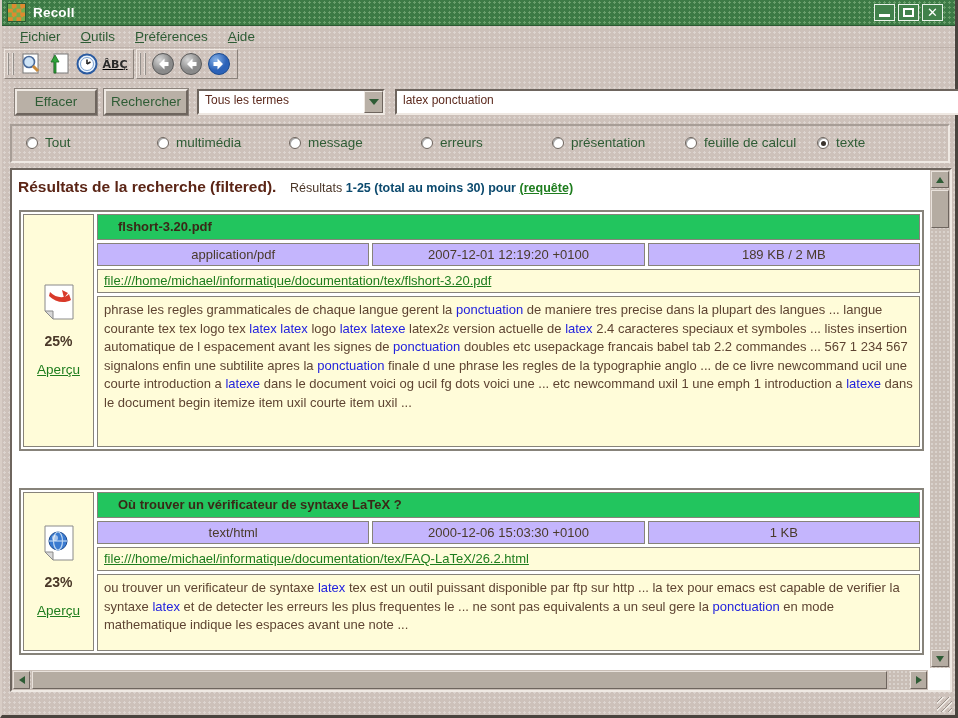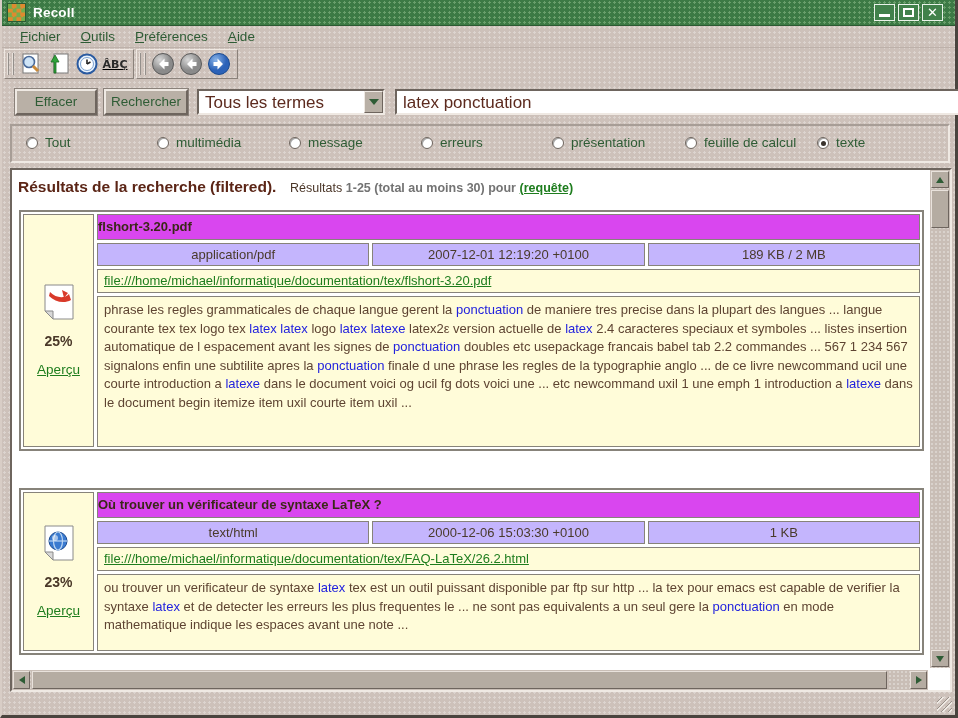--- a/index.html
+++ b/index.html
@@ -49,21 +49,21 @@
   
   .btn3d { position:absolute; height:26px; background:#b9b0a6;
     border:2px solid; border-color:#efe9e3 #6e655e #6e655e #efe9e3;
     outline:1px solid #8a817a; color:#2e5c35; font-size:13.5px; text-align:center; line-height:22px; }
   .btn-clear { left:13px; top:89px; width:82px; }
   .btn-search { left:102px; top:89px; width:84px; }
   .combo { position:absolute; height:26px; background:#ffffff;
     border:2px solid; border-color:#6e655e #efe9e3 #efe9e3 #6e655e; }
   .combo-type { left:195px; top:89px; width:188px; }
   .combo-query { left:393px; top:89px; width:615px; }
-  .combo-text { position:absolute; left:6px; top:2px; color:#5c2a1e; font-size:17px; white-space:nowrap; }
+  .combo-text { position:absolute; left:6px; top:2px; color:#5c2a1e; font-size:12px; white-space:nowrap; }
   .combo-arrow-btn { position:absolute; right:0; top:0; bottom:0; width:19px; background:#b9b0a6;
     border:1px solid; border-color:#efe9e3 #6e655e #6e655e #efe9e3;
     display:flex; align-items:center; justify-content:center; }
   .tri-down { width:0; height:0; border-left:5px solid transparent; border-right:5px solid transparent;
     border-top:6px solid #2e5c35; }
 
   
   .filter-panel { position:absolute; left:8px; top:124px; width:940px; height:39px;
     border:2px solid; border-color:#a79d96 #efe9e3 #efe9e3 #a79d96;padding-left:8px; }
   .radio-item { position:absolute; top:9px; display:flex; align-items:center; gap:7px; }
@@ -73,34 +73,34 @@
     border-radius:50%; background:#3a332d; }
   .radio-label { color:#2e5c35; font-size:13.5px; }
 
   
   .results-frame { position:absolute; left:8px; top:168px; width:942px; height:524px;
     border:2px solid; border-color:#6e655e #efe9e3 #efe9e3 #6e655e; background:#ffffff; }
   .results-content { position:absolute; left:0; top:0; right:22px; bottom:22px; overflow:hidden; background:#fff; }
   .results-header { margin:8px 0 0 6px; color:#4a3527; }
   .rh-title { font-size:15.5px; font-weight:bold; color:#5b2516; }
   .rh-small { font-size:12.5px; color:#4a3527; margin-left:10px; }
-  .rh-bold { font-size:12.5px; font-weight:bold; color:#737373; }
+  .rh-bold { font-size:12.5px; font-weight:bold; color:#0c4a6e; }
   .rh-link { font-size:12.5px; font-weight:bold; color:#1e7d1e; text-decoration:underline; cursor:pointer; }
 
   .result { position:absolute; left:7px; width:905px; background:#ffffff;
     border:2px solid #87837a; padding:2px; display:flex; gap:3px; }
   .result-1 { top:40px; height:241px; }
   .result-2 { top:318px; height:167px; }
   .r-left { width:71px; flex:none; border:1px solid #87837a; background:#fffcd9;
     display:flex; flex-direction:column; align-items:center; justify-content:center; gap:13px; }
   .r-percent { font-weight:bold; font-size:14px; color:#4a3828; }
   .r-preview { color:#1e7d1e; text-decoration:underline; font-size:13.5px; cursor:pointer; }
   .r-main { flex:1; display:flex; flex-direction:column; gap:3px; min-width:0; }
-  .r-title { border:1px solid #87837a; background:#d946ef; height:26px; line-height:24px;
-    padding-left:0; font-weight:bold; color:#3a2817; font-size:13px; }
+  .r-title { border:1px solid #87837a; background:#22c55e; height:26px; line-height:24px;
+    padding-left:20px; font-weight:bold; color:#3a2817; font-size:13px; }
   .r-meta { display:flex; gap:3px; height:23px; flex:none; }
   .r-meta-cell { flex:1; border:1px solid #87837a; background:#c4b5fd; text-align:center;
     line-height:21px; color:#493a2b; font-size:13px; overflow:hidden; white-space:nowrap; }
   .r-url { border:1px solid #87837a; background:#fffcd9; height:24px; line-height:22px;
     padding-left:6px; flex:none; overflow:hidden; white-space:nowrap; }
   .r-url span { color:#1e7d1e; text-decoration:underline; font-size:13px; cursor:pointer; }
   .r-snippet { border:1px solid #87837a; background:#fffcd9; flex:1;
     padding:4px 6px; color:#5e4432; font-size:13px; line-height:18.5px; overflow:hidden; }
   .r-snippet .hl { color:#2222dd;margin-top:35px; }
 

